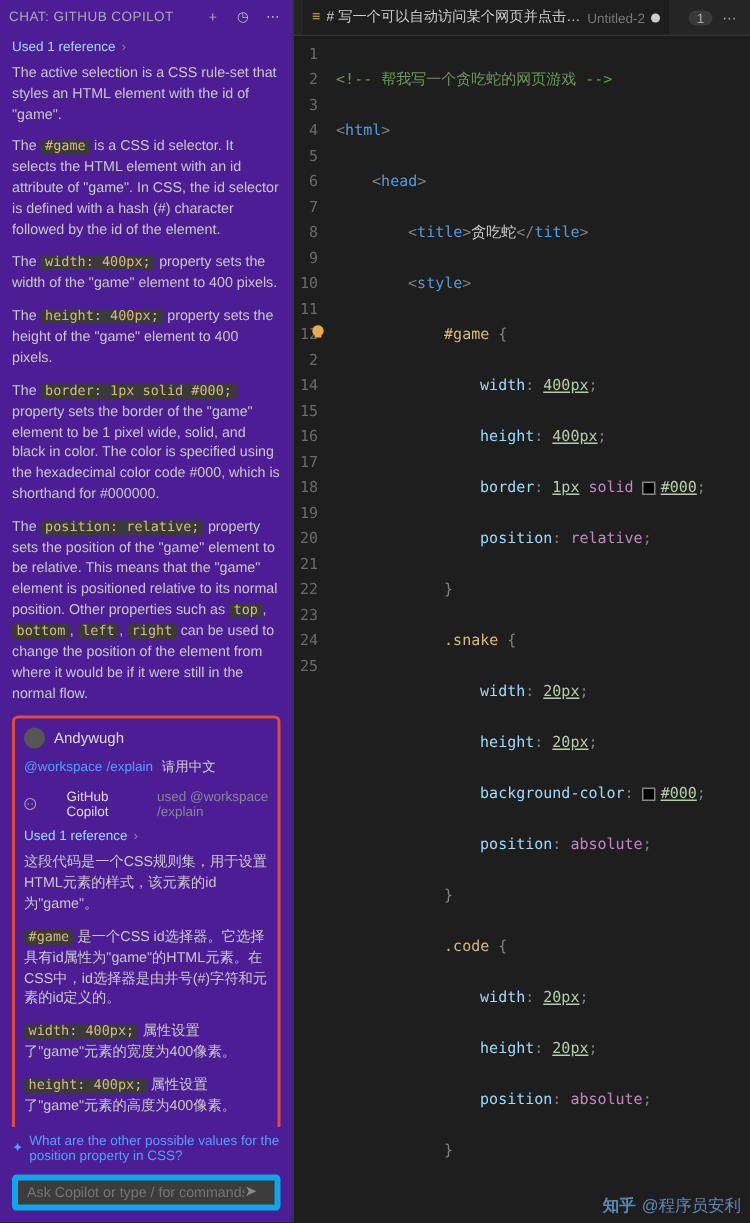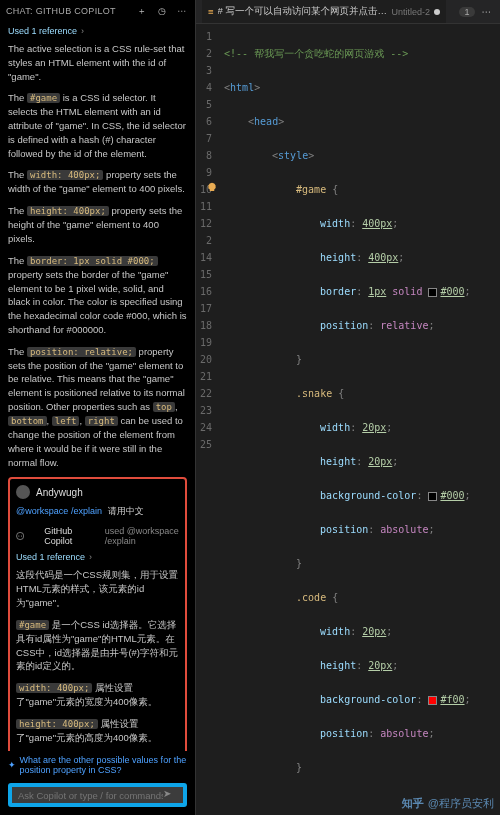--- a/index.html
+++ b/index.html
@@ -1,18 +1,18 @@
 <!DOCTYPE html>
 <html><head>
 <meta charset="utf-8">
 <style>
 * { margin: 0; padding: 0; box-sizing: border-box; }
 html, body { width: 500px; height: 815px; overflow: hidden; font-family: -apple-system, "Segoe UI", sans-serif; background: #1e1e1e; color: #ccc; font-size: 10px; }
 .app { display: flex; width: 100%; height: 100%; }
-.left { width: 196px; background: #000000; display: flex; flex-direction: column; border-right: 1px solid #333; }
+.left { width: 196px; background: #4c1d95; display: flex; flex-direction: column; border-right: 1px solid #333; }
 .right { flex: 1; background: #1e1e1e; display: flex; flex-direction: column; min-width: 0; }
 
 .panel-header { height: 22px; display: flex; align-items: center; padding: 0 6px; color: #aaa; font-size: 9px; letter-spacing: 0.3px; }
 .panel-header .title { flex: 1; }
 .panel-header .actions { display: flex; gap: 6px; }
 .panel-header .iconbtn { width: 14px; height: 14px; display: flex; align-items: center; justify-content: center; color: #bbb; cursor: pointer; }
 
 .scroll { flex: 1; overflow-y: auto; padding: 0 8px 6px 8px; }
 .scroll::-webkit-scrollbar { width: 8px; }
 .scroll::-webkit-scrollbar-thumb { background: #4a4a4a; }
@@ -184,39 +184,39 @@
           <div class="ln">21</div>
           <div class="ln">22</div>
           <div class="ln">23</div>
           <div class="ln">24</div>
           <div class="ln">25</div>
       </div>
       <div class="codearea">
 <div class="cl"><span class="c-comment">&lt;!-- <span>帮我写一个贪吃蛇的网页游戏</span> --&gt;</span></div>
 <div class="cl"><span class="c-punct">&lt;</span><span class="c-tag">html</span><span class="c-punct">&gt;</span></div>
 <div class="cl"><span class="ind i1"></span><span class="c-punct">&lt;</span><span class="c-tag">head</span><span class="c-punct">&gt;</span></div>
+<div class="cl"><span class="ind i2"></span><span class="c-punct">&lt;</span><span class="c-tag">title</span><span class="c-punct">&gt;</span><span>贪吃蛇</span><span class="c-punct">&lt;/</span><span class="c-tag">title</span><span class="c-punct">&gt;</span></div>
 <div class="cl"><span class="ind i2"></span><span class="c-punct">&lt;</span><span class="c-tag">style</span><span class="c-punct">&gt;</span></div>
 <div class="cl"><svg class="bulb" viewBox="0 0 16 16">
               <path d="M8 1a5 5 0 0 0-3 9v2h6v-2a5 5 0 0 0-3-9z" fill="#e8ab53"></path>
             </svg><span class="ind i3"></span><span class="c-sel">#game</span> <span class="c-punct">{</span></div>
 <div class="cl"><span class="ind i4"></span><span class="c-prop">width</span><span class="c-punct">: </span><span class="c-num">400px</span><span class="c-punct">;</span></div>
 <div class="cl"><span class="ind i4"></span><span class="c-prop">height</span><span class="c-punct">: </span><span class="c-num">400px</span><span class="c-punct">;</span></div>
 <div class="cl"><span class="ind i4"></span><span class="c-prop">border</span><span class="c-punct">: </span><span class="c-num">1px</span> <span class="c-key">solid</span> <span class="c-swatch" style="background:#000"></span><span class="c-num">#000</span><span class="c-punct">;</span></div>
 <div class="cl"><span class="ind i4"></span><span class="c-prop">position</span><span class="c-punct">: </span><span class="c-key">relative</span><span class="c-punct">;</span></div>
 <div class="cl"><span class="ind i3"></span><span class="c-punct">}</span></div>
 <div class="cl"><span class="ind i3"></span><span class="c-sel">.snake</span> <span class="c-punct">{</span></div>
 <div class="cl"><span class="ind i4"></span><span class="c-prop">width</span><span class="c-punct">: </span><span class="c-num">20px</span><span class="c-punct">;</span></div>
 <div class="cl"><span class="ind i4"></span><span class="c-prop">height</span><span class="c-punct">: </span><span class="c-num">20px</span><span class="c-punct">;</span></div>
 <div class="cl"><span class="ind i4"></span><span class="c-prop">background-color</span><span class="c-punct">: </span><span class="c-swatch" style="background:#000"></span><span class="c-num">#000</span><span class="c-punct">;</span></div>
 <div class="cl"><span class="ind i4"></span><span class="c-prop">position</span><span class="c-punct">: </span><span class="c-key">absolute</span><span class="c-punct">;</span></div>
 <div class="cl"><span class="ind i3"></span><span class="c-punct">}</span></div>
 <div class="cl"><span class="ind i3"></span><span class="c-sel">.code</span> <span class="c-punct">{</span></div>
 <div class="cl"><span class="ind i4"></span><span class="c-prop">width</span><span class="c-punct">: </span><span class="c-num">20px</span><span class="c-punct">;</span></div>
 <div class="cl"><span class="ind i4"></span><span class="c-prop">height</span><span class="c-punct">: </span><span class="c-num">20px</span><span class="c-punct">;</span></div>
-<div class="cl"><span class="ind i4"></span><span class="c-prop">background-color</span><span class="c-punct">: </span><span class="c-swatch" style="background:#f00"></span><span class="c-num">#f00</span><span class="c-punct">;</span></div>
 <div class="cl"><span class="ind i4"></span><span class="c-prop">position</span><span class="c-punct">: </span><span class="c-key">absolute</span><span class="c-punct">;</span></div>
 <div class="cl"><span class="ind i3"></span><span class="c-punct">}</span></div>
 
 
       </div>
     </div>
 
     <div class="watermark">
       <span class="z">知乎</span>
       <span>@程序员安利</span>

